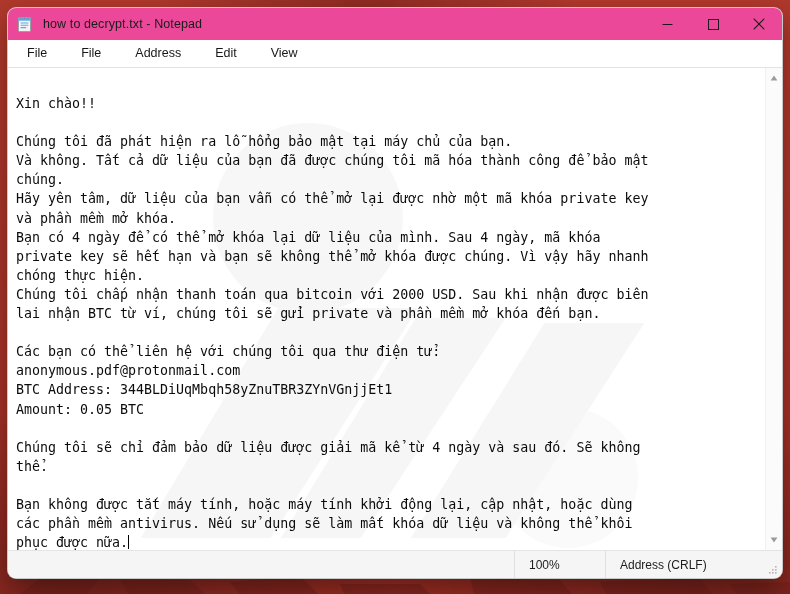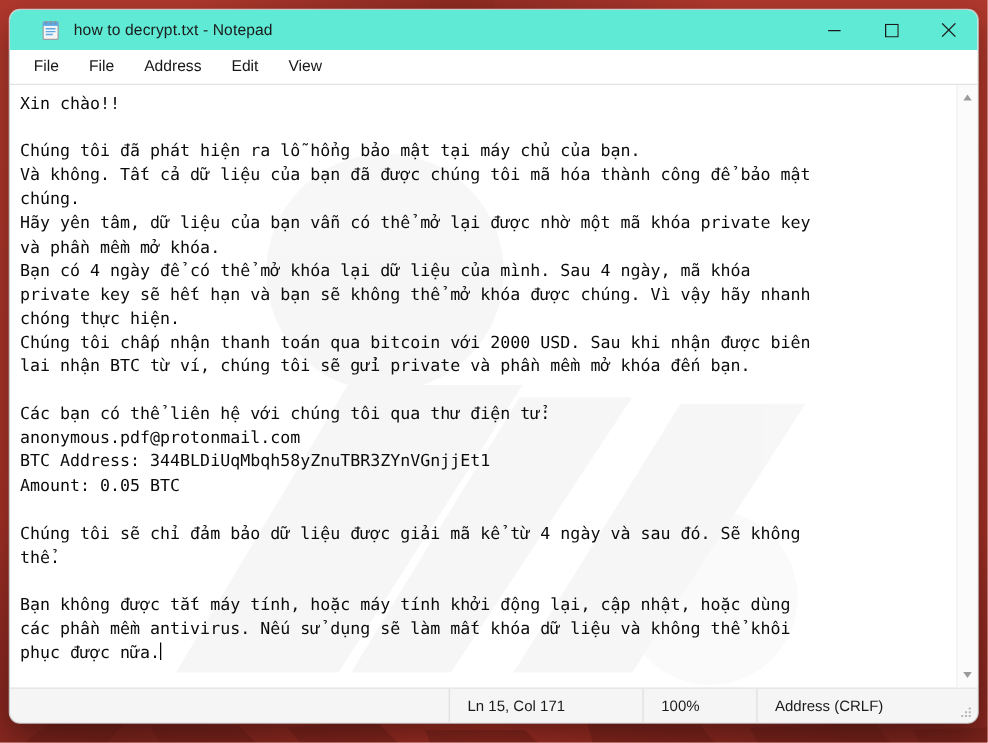--- a/index.html
+++ b/index.html
@@ -43,24 +43,24 @@
     box-shadow: 0 0 0 1px #c9c9c9, 0 10px 26px rgba(0,0,0,.38);
     display: flex;
     flex-direction: column;
     overflow: hidden;
   }
 
   
   #title-bar {
     height: 32px;
     min-height: 32px;
-    background: #5eead4;
-    display: flex;
-    align-items: center;
-    padding-left: 24px;
+    background: #ec4899;
+    display: flex;
+    align-items: center;
+    padding-left: 8px;
     position: relative;
   }
   #notepad-icon {
     width: 17px;
     height: 17px;
     margin-right: 10px;
     flex: 0 0 auto;
     position: relative;
   }
   #window-title {
@@ -90,21 +90,21 @@
   .win-btn svg { display: block; }
 
   
   #menu-bar {
     height: 26px;
     min-height: 26px;
     background: #ffffff;
     display: flex;
     align-items: center;
     padding-left: 10px;
-    gap: 6px;
+    gap: 16px;
     border-bottom: 1px solid #ffffff;
   }
   .menu-item {
     font-size: 12.5px;
     color: #171717;
     padding: 3px 9px;
     white-space: nowrap;
     cursor: default;
   }
 
@@ -128,20 +128,21 @@
     position: relative;
     flex: 1 1 auto;
     padding: 6px 6px 0 8px;
     font-family: "DejaVu Sans Mono", "Liberation Mono", monospace;
     font-size: 13.3px;
     line-height: 19.1px;
     color: #0b0b0b;
     white-space: pre;
     overflow: hidden;
     letter-spacing: 0px;
+    margin-top: 20px;
   }
   #caret {
     display: inline-block;
     width: 1px;
     height: 14px;
     background: #000;
     vertical-align: -2px;
   }
 
   
@@ -326,21 +327,20 @@
       <div class="scroll-arrow">
         <svg width="8" height="6" viewBox="0 0 8 6">
           <polygon points="4,5.4 0.6,0.6 7.4,0.6" fill="#9b9b9b"></polygon>
         </svg>
       </div>
     </div>
   </div>
 
   <div id="status-bar">
     <div id="status-spacer"></div>
-    <div class="status-cell" id="status-line-col">Ln 15, Col 171</div>
     <div class="status-cell" id="status-zoom">100%</div>
     <div class="status-cell" id="status-eol">Address (CRLF)</div>
     <svg id="resize-grip" viewBox="0 0 12 12">
       <g fill="#b5b5b5">
         <rect x="8" y="8" width="1.6" height="1.6"></rect>
         <rect x="8" y="5" width="1.6" height="1.6"></rect>
         <rect x="5" y="8" width="1.6" height="1.6"></rect>
         <rect x="8" y="2" width="1.6" height="1.6"></rect>
         <rect x="5" y="5" width="1.6" height="1.6"></rect>
         <rect x="2" y="8" width="1.6" height="1.6"></rect>

